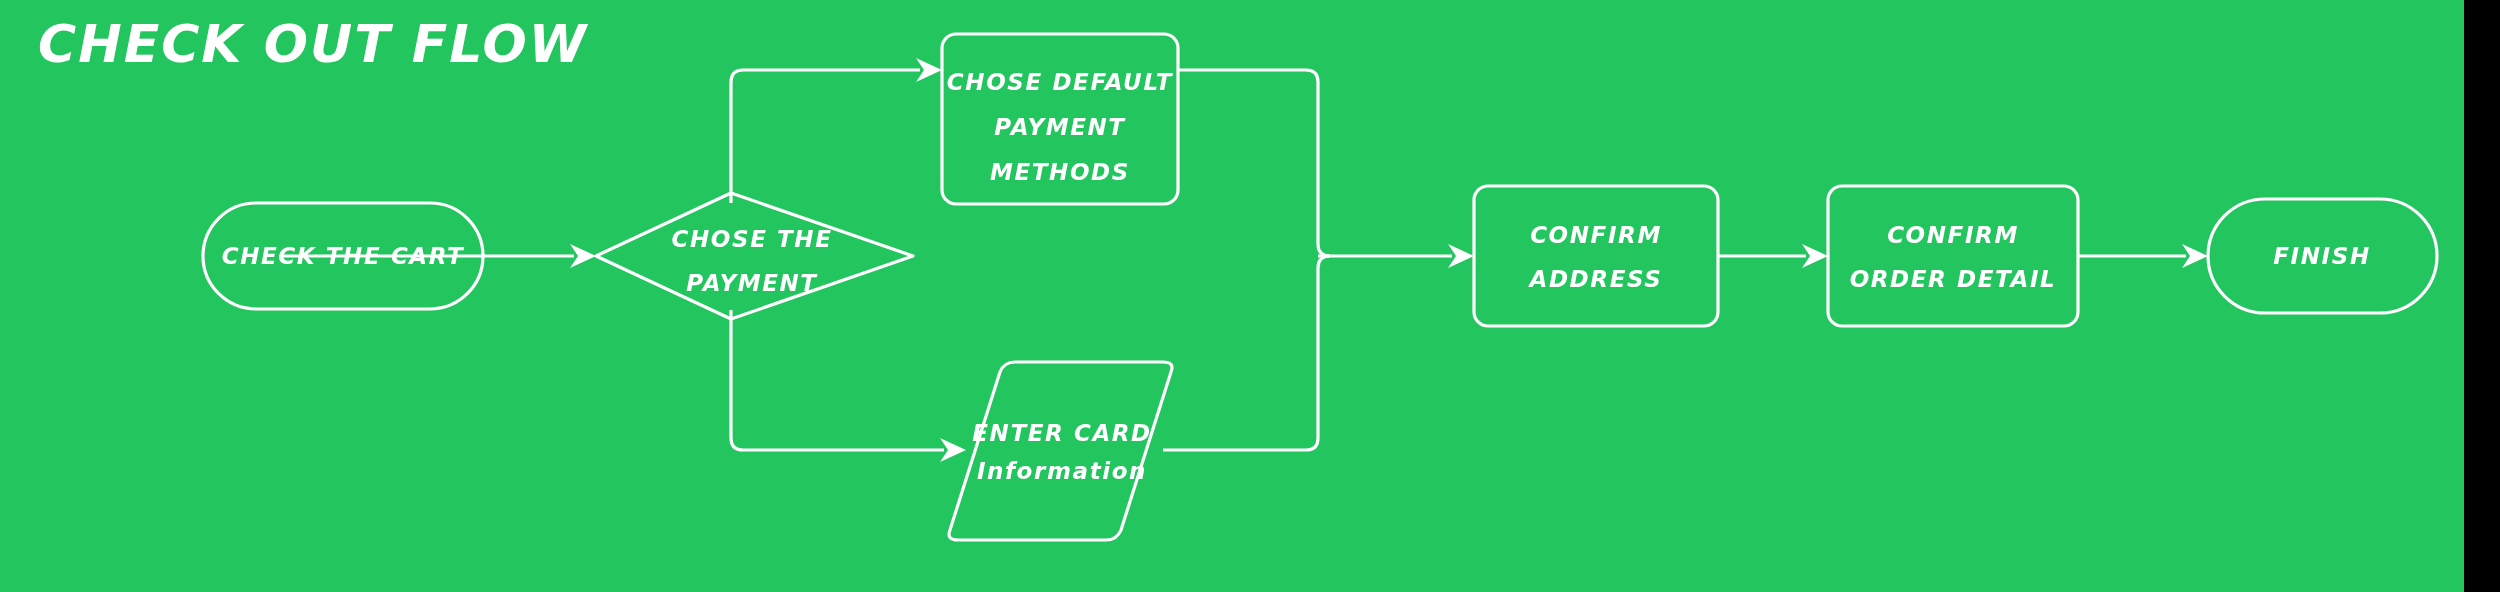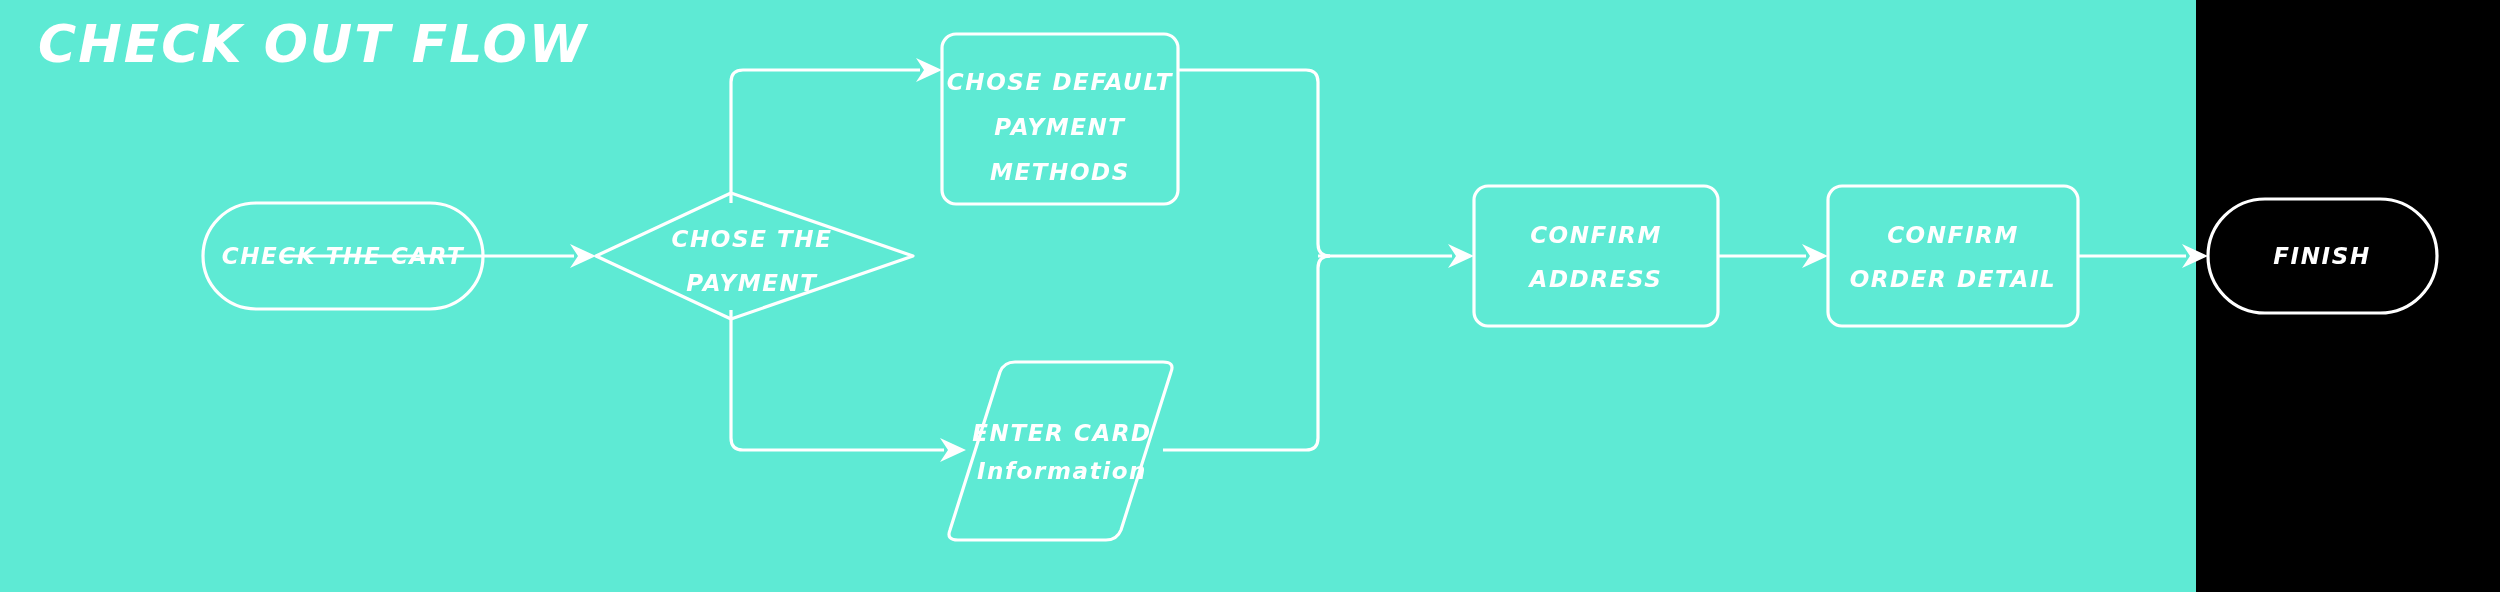--- a/index.html
+++ b/index.html
@@ -1,18 +1,18 @@
 <!DOCTYPE html>
 <html><head>
 <meta charset="utf-8">
 <style>
   html,body{margin:0;padding:0;background:#000;}
   body{width:2500px;height:592px;overflow:hidden;
        font-family:"DejaVu Sans",sans-serif;}
-  #stage{position:relative;width:2196px;height:592px;background:#5eead4;}
+  #stage{position:relative;width:2464px;height:592px;background:#22c55e;}
   #stage svg{position:absolute;left:0;top:0;}
 
   .node-text{
     fill:#ffffff;
     font-family:"DejaVu Sans",sans-serif;
     font-weight:700;
     font-style:italic;
     font-size:23px;
     letter-spacing:1.6px;
     text-anchor:middle;

